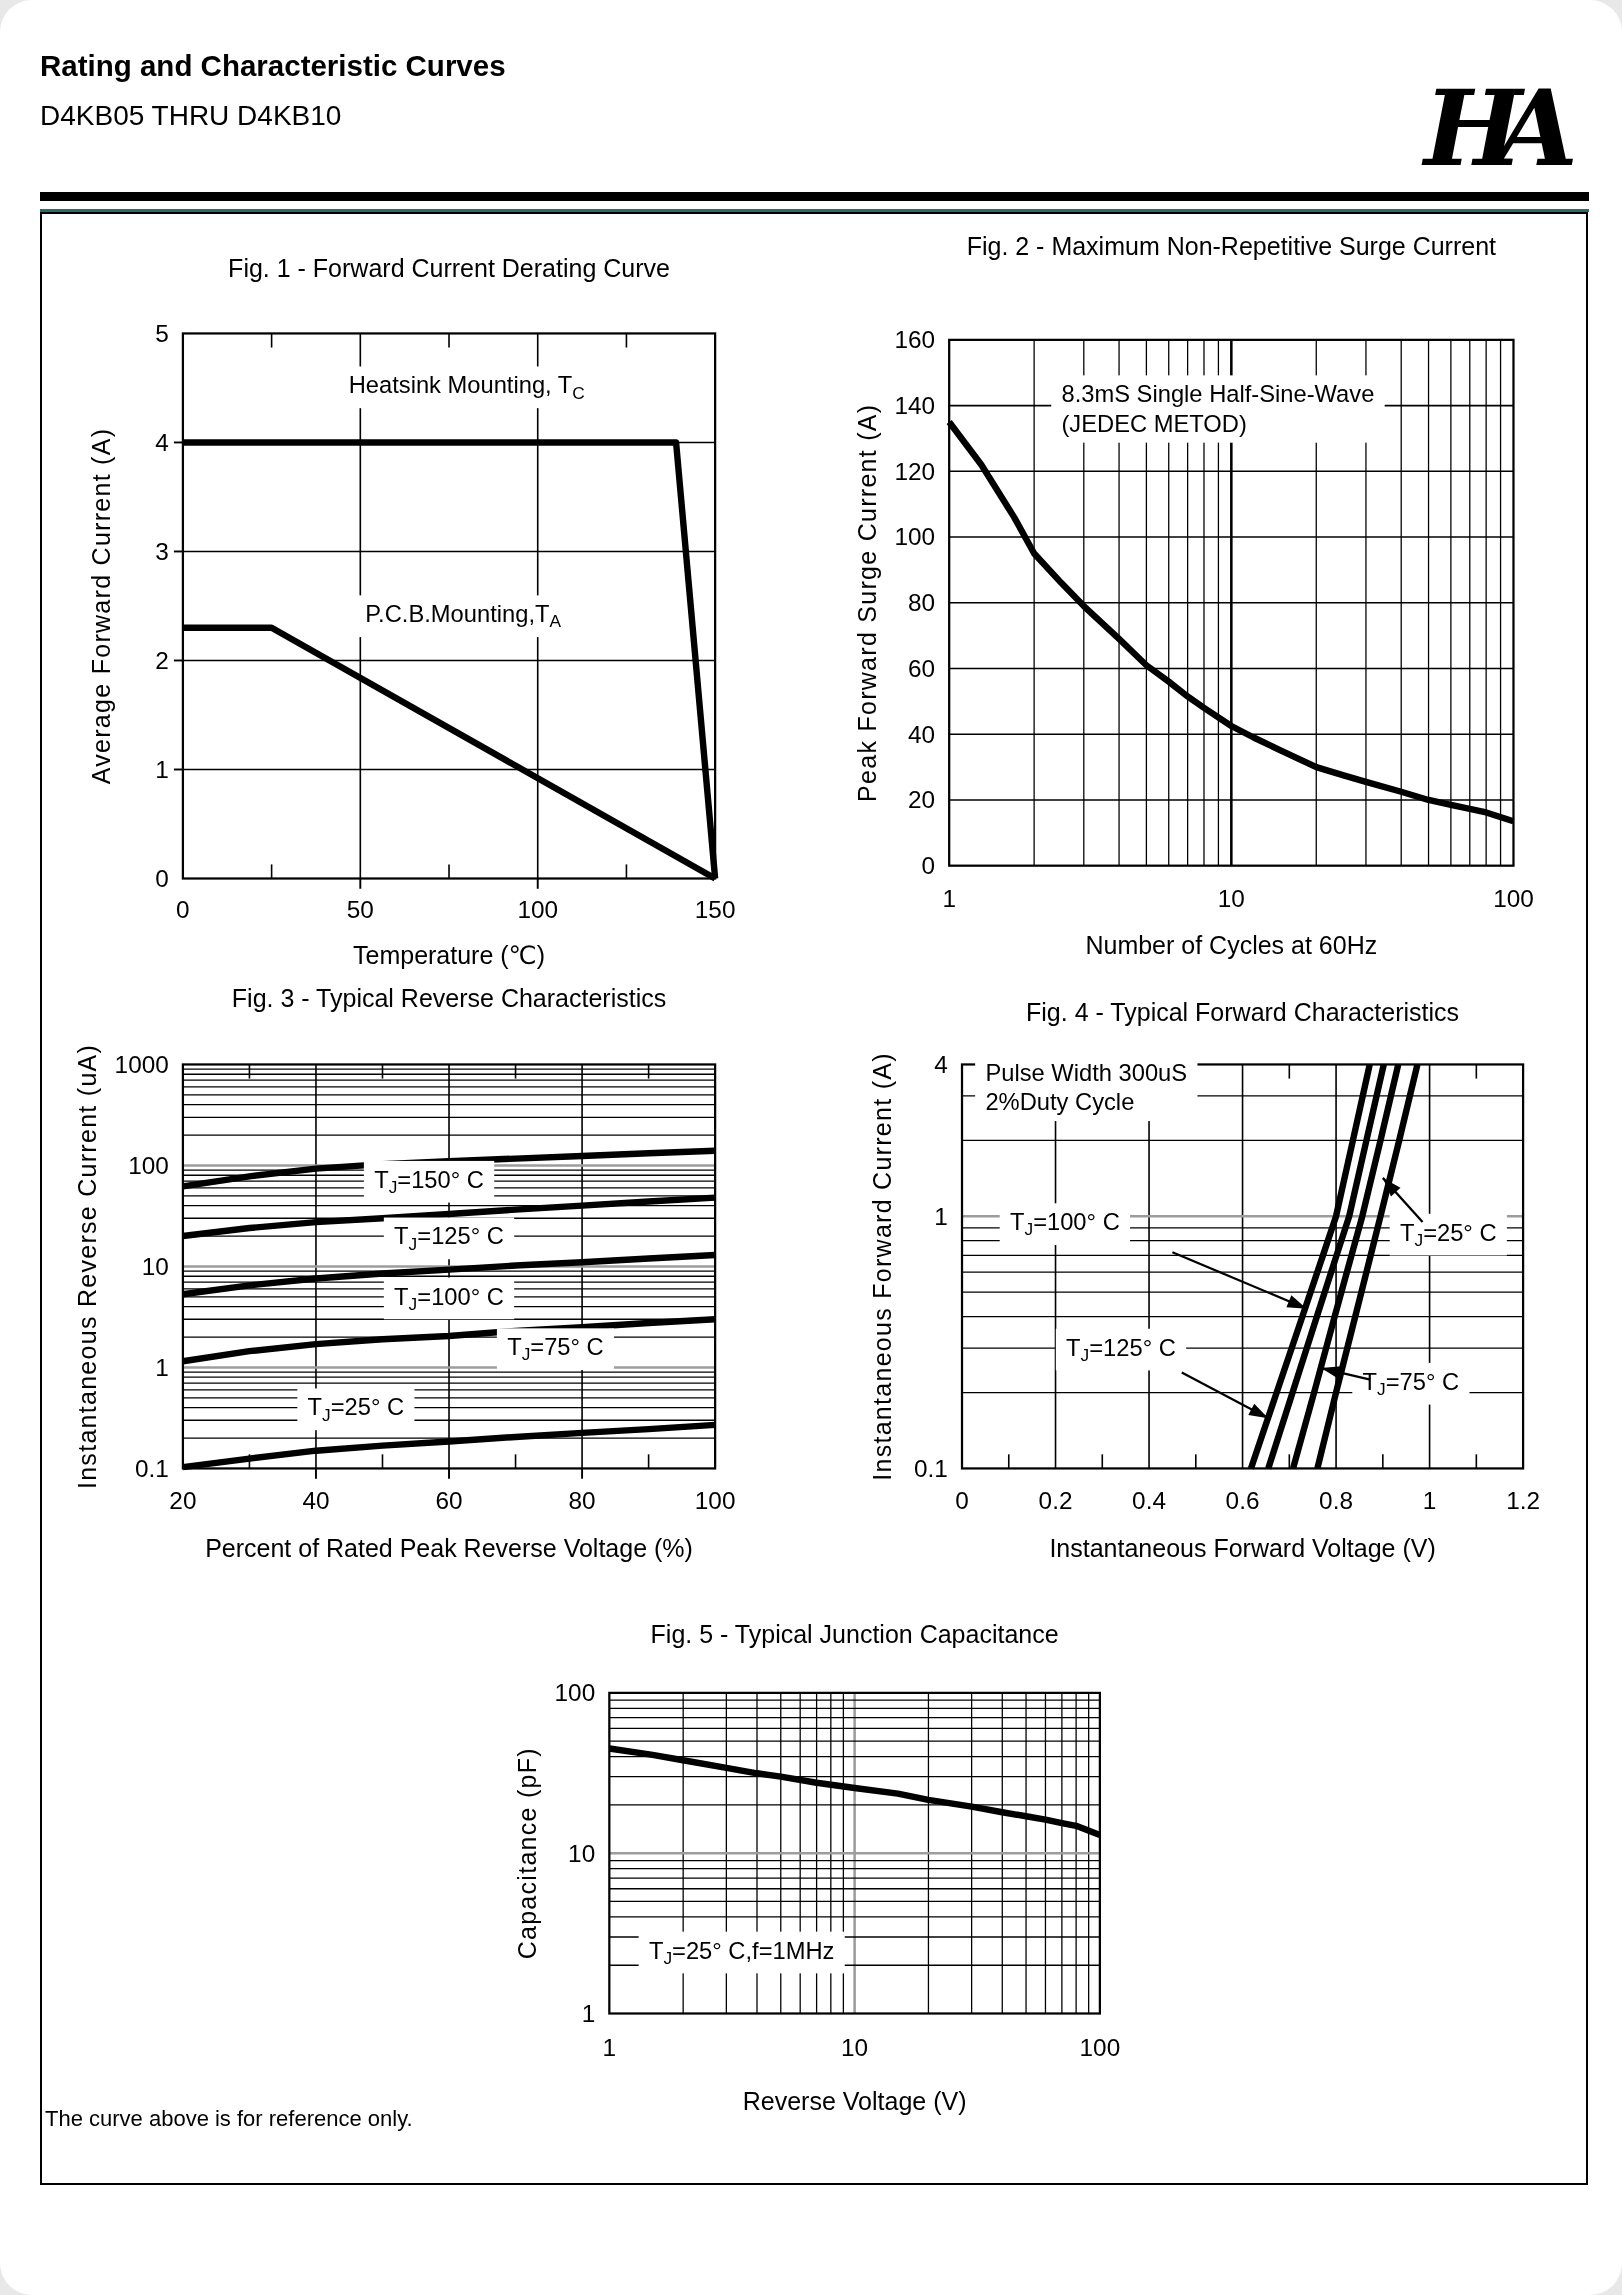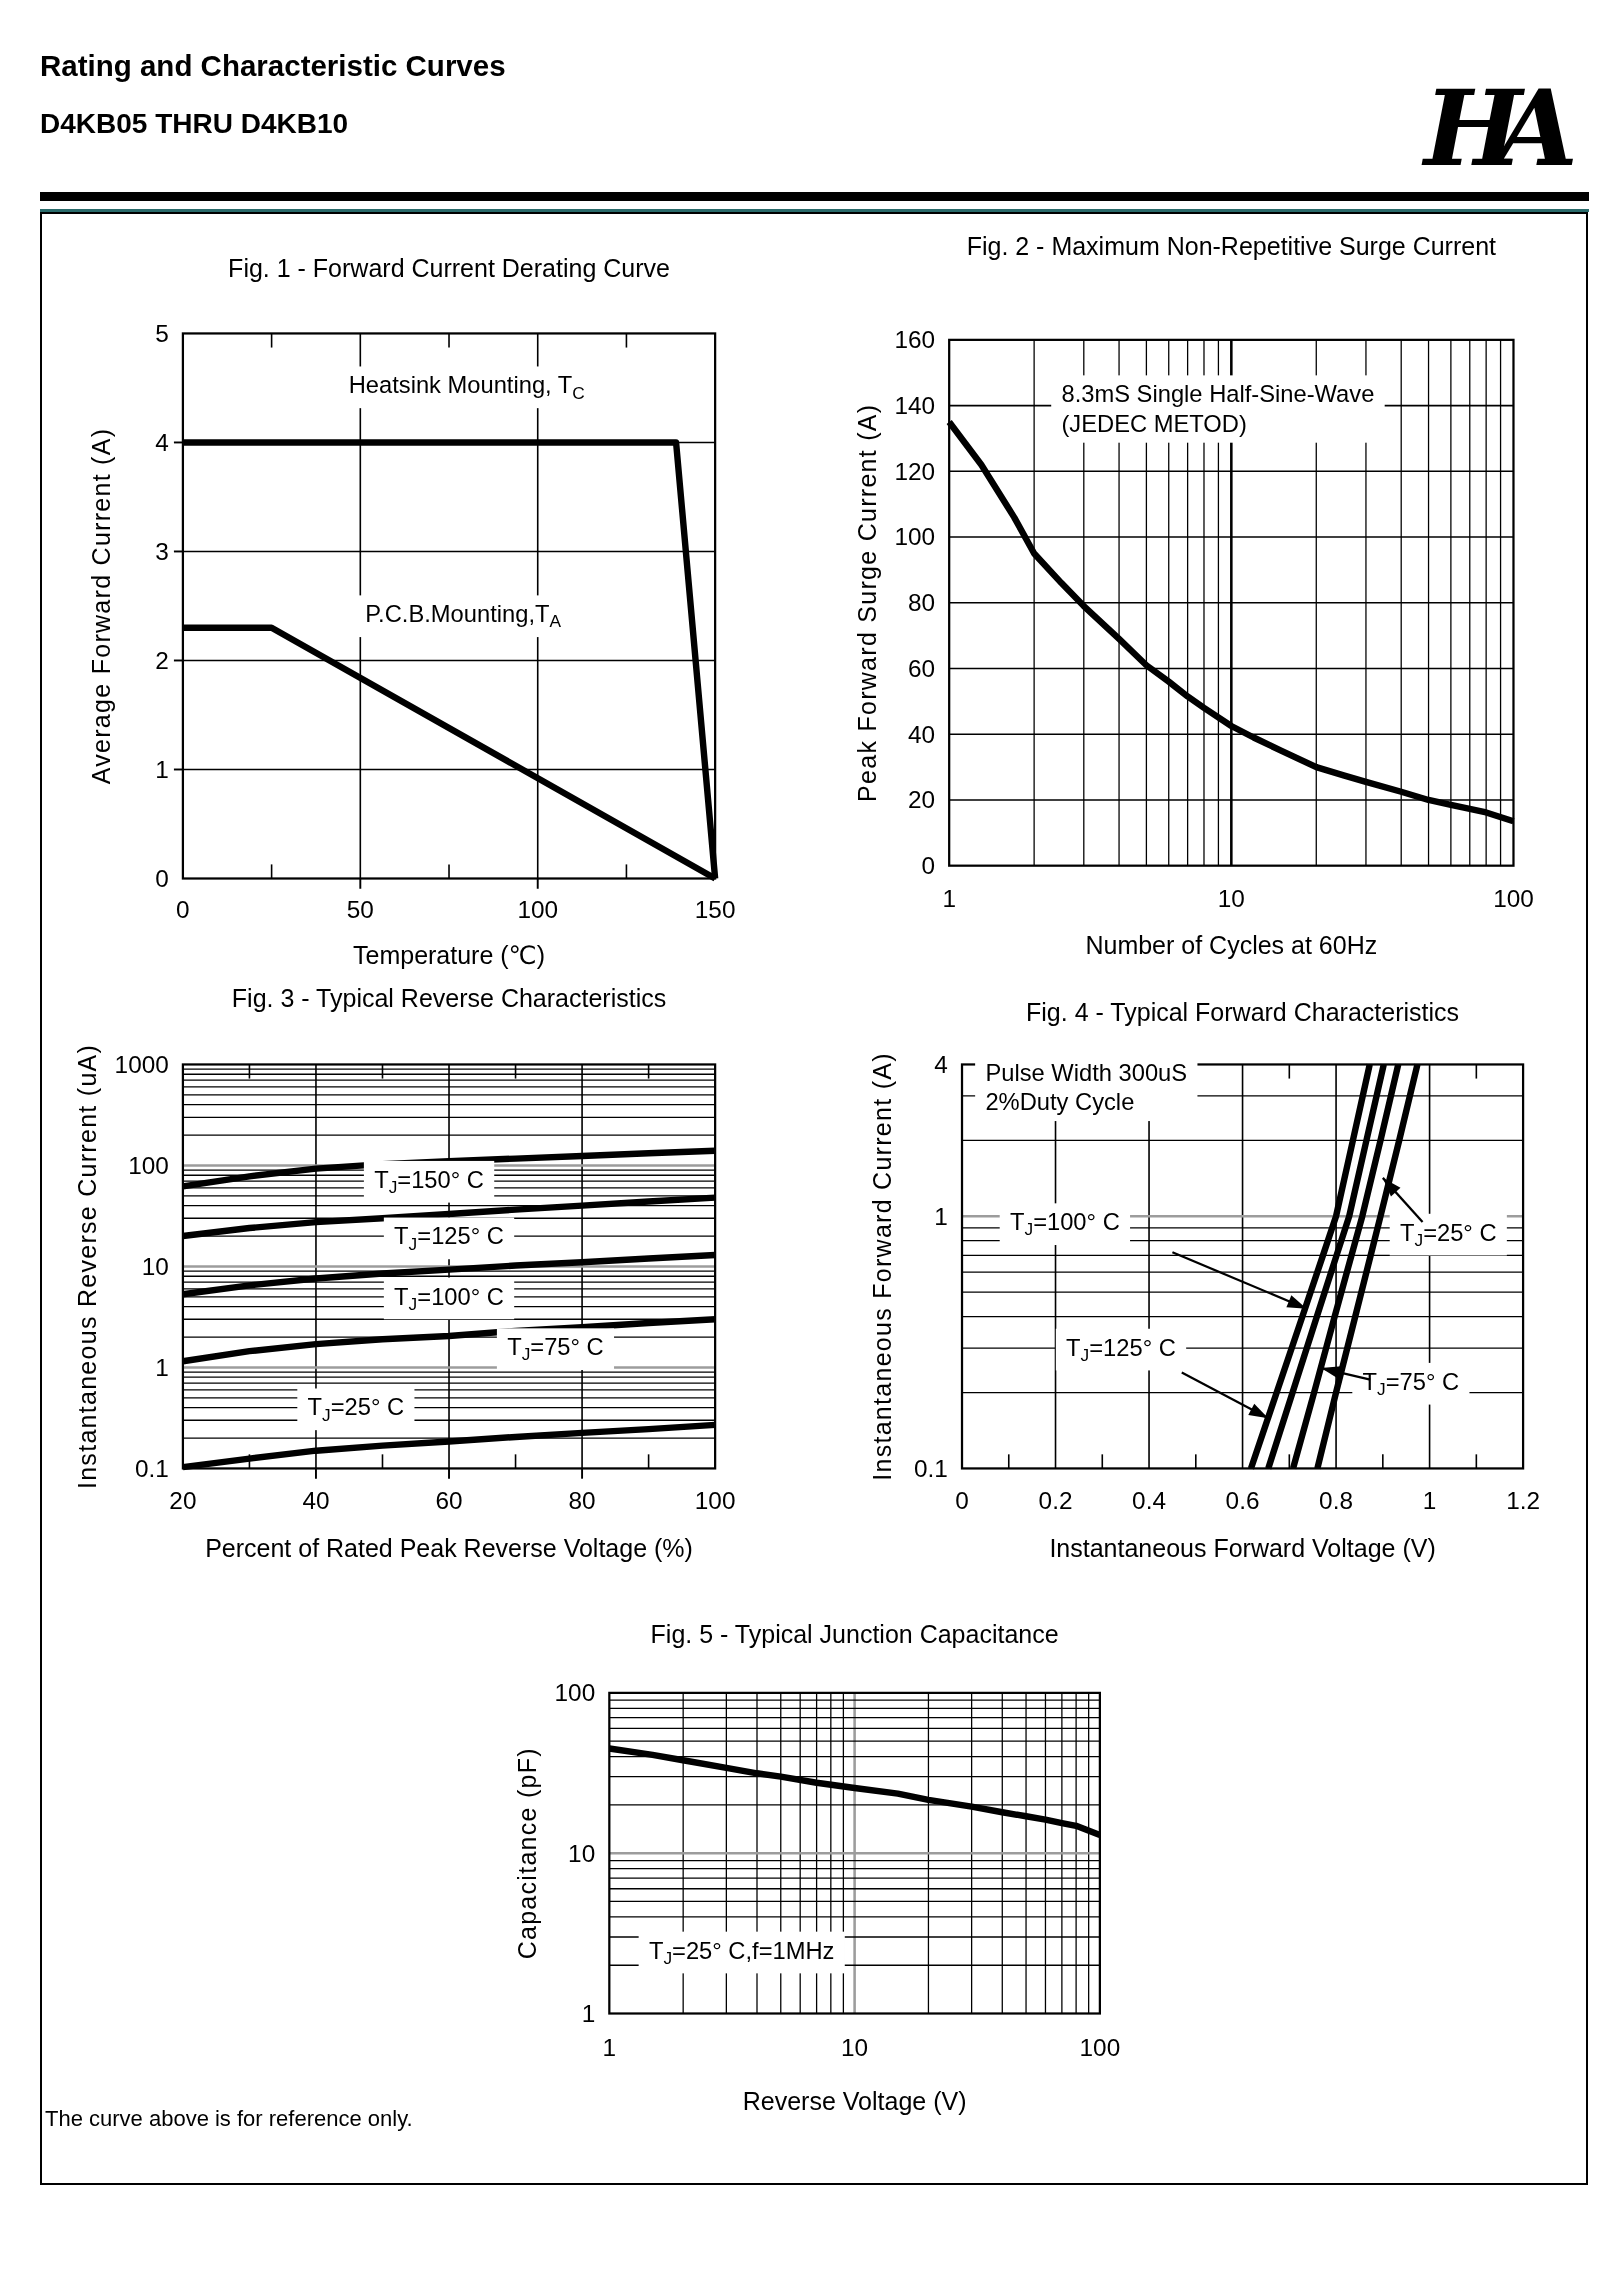--- a/index.html
+++ b/index.html
@@ -1,19 +1,19 @@
 <!DOCTYPE html>
 <html style="font-size:10.3px"><head>
 <meta charset="utf-8">
 <style>
   html,body{margin:0;padding:0;background:#e8e8e8;}
   #page{position:relative;width:1622px;height:2295px;background:#ffffff;overflow:hidden;
-        font-family:"Liberation Sans","DejaVu Sans",sans-serif;color:#000;}
+        font-family:"Liberation Sans","DejaVu Sans",sans-serif;color:#000;border-radius:32px;}
   .hdr1{position:absolute;left:40px;top:49px;font-size:29.5px;font-weight:bold;letter-spacing:0px;}
-  .hdr2{position:absolute;left:40px;top:100px;font-size:28px;font-weight:bold;margin-top:8px;}
+  .hdr2{position:absolute;left:40px;top:100px;font-size:28px;font-weight:normal;}
   .logo{position:absolute;right:42px;top:72px;font-family:"DejaVu Serif","Liberation Serif",serif;
         font-style:italic;font-weight:bold;font-size:104px;line-height:1.1;letter-spacing:-0.24em;
         padding-right:27px;margin-left:36px;}
   .bar{position:absolute;left:40px;top:192px;width:1549px;height:9px;background:#000;}
   .teal{position:absolute;left:40px;top:209px;width:1549px;height:2.6px;background:#2a6b6b;}
   .box{position:absolute;left:40px;top:212px;width:1544px;height:1969px;border:2.6px solid #000;background:#fff;}
   .footer{position:absolute;left:45px;top:2106px;font-size:22px;}
   #charts{position:absolute;left:0;top:0;}
   #charts text{font-family:"Liberation Sans","DejaVu Sans",sans-serif;fill:#000;}
 </style>

